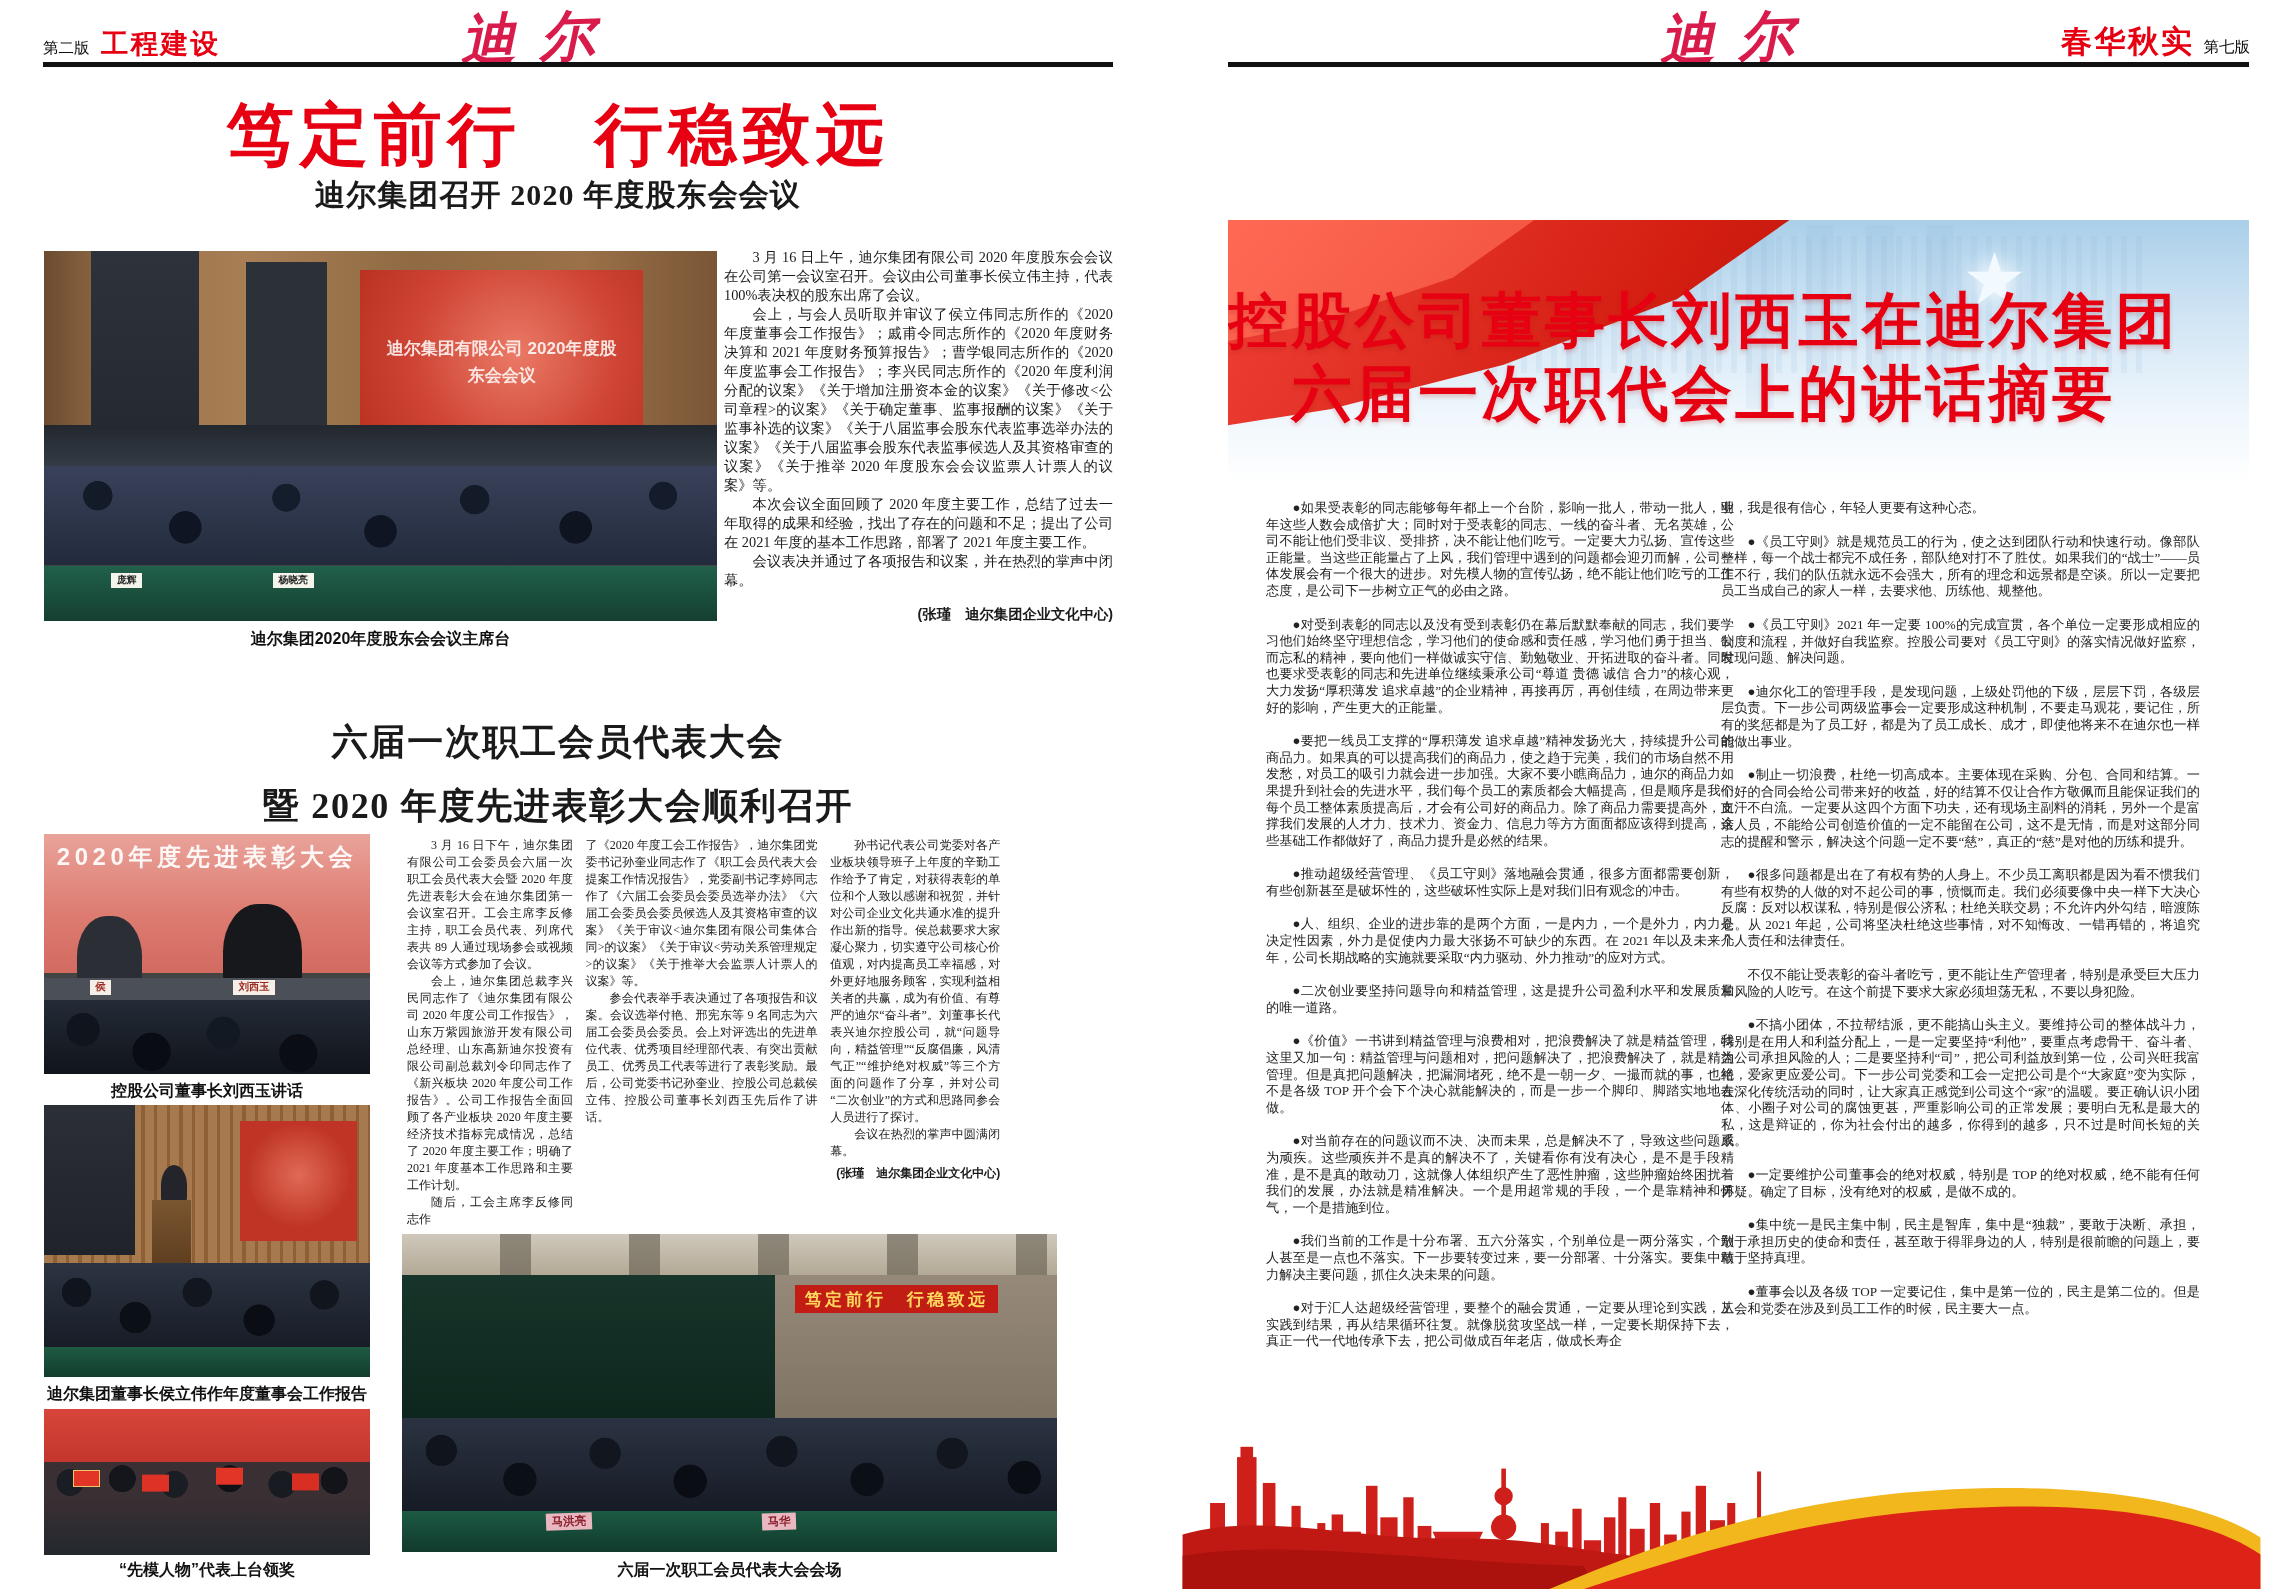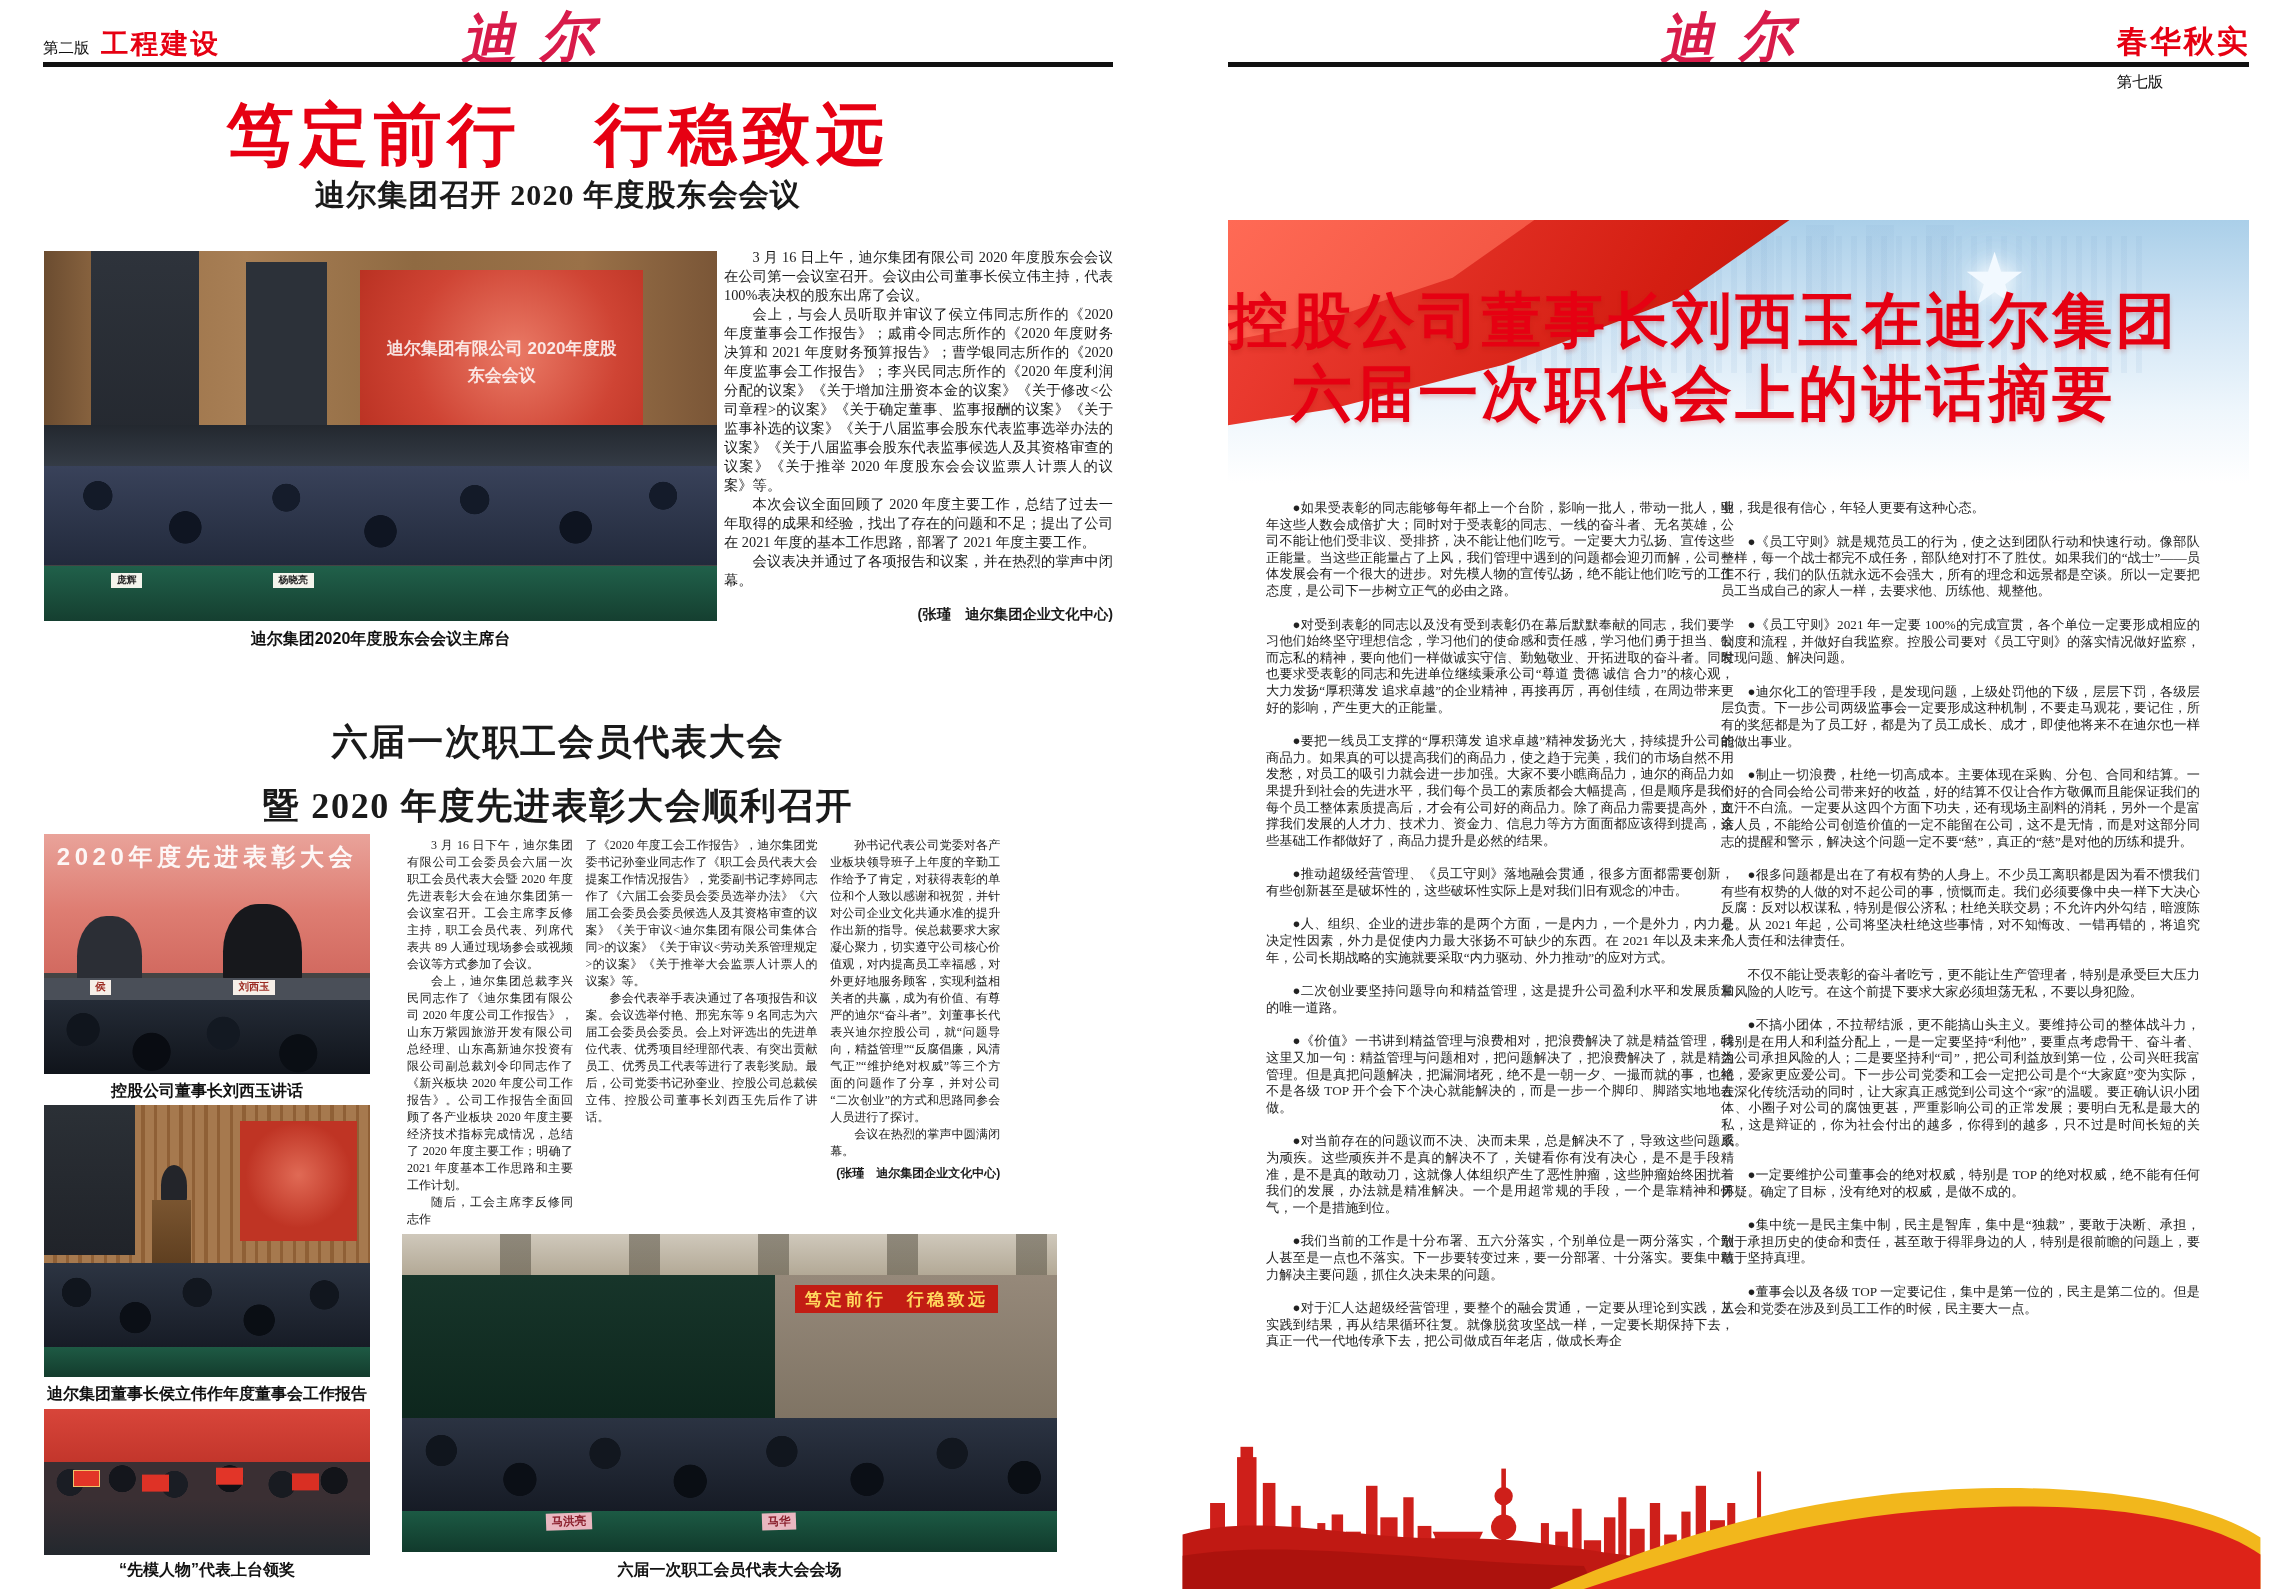--- a/index.html
+++ b/index.html
@@ -251,21 +251,21 @@
     <div class="p5-aud"></div>
     <div class="p5-tables"></div>
     <span class="p5-card" style="left:22%;">马洪亮</span>
     <span class="p5-card" style="left:55%;">马华</span>
   </figure>
   <figcaption class="caption" style="left:402px; top:1560px; width:655px;">六届一次职工会员代表大会会场</figcaption>
 </div>
 
 <div class="page" id="page-right">
   <div class="masthead" style="width:1113px; top:1.1px;">迪尔</div>
-  <div class="hdr-right" style="right:45px; top:20.7px;flex-direction:column;">
+  <div class="hdr-right" style="right:45px; top:20.7px;">
     <span class="section-label big">春华秋实</span>
     <span class="edition-label">第七版</span>
   </div>
   <div class="hdr-rule" style="left:46px; top:62px; width:1021px;"></div>
 
   <div class="banner" style="left:46px; top:220px; width:1021px; height:263px;">
     <div class="b-sky1"></div>
     <div class="b-sky2"></div>
     <div class="b-flag"></div>
     <div class="b-flag2"></div>

